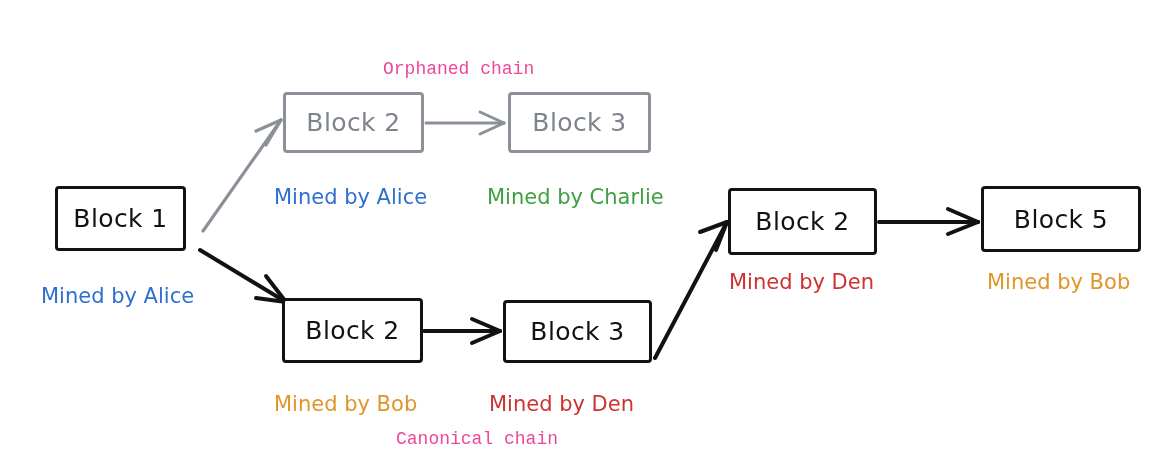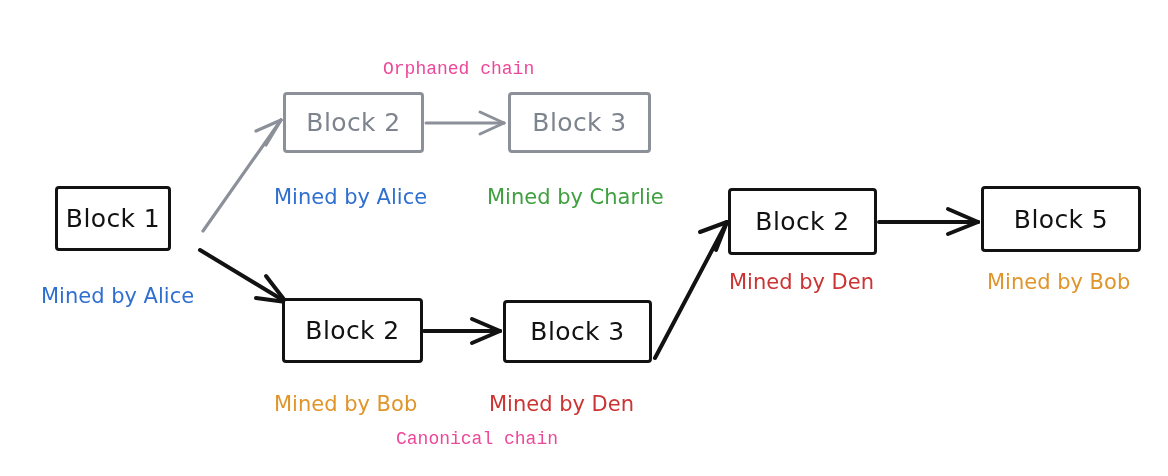--- a/index.html
+++ b/index.html
@@ -111,21 +111,21 @@
       <path d="M 879 222 L 978 222" stroke="#121212" stroke-width="4" fill="none" stroke-linecap="round"></path>
       <path d="M 978 222 L 948 209" stroke="#121212" stroke-width="4" fill="none" stroke-linecap="round"></path>
       <path d="M 978 222 L 948 234" stroke="#121212" stroke-width="4" fill="none" stroke-linecap="round"></path>
     </g>
   </svg>
 
   <div class="caption" style="left:383px; top:60px;">Orphaned chain</div>
 
   <div class="caption" style="left:396px; top:430px;">Canonical chain</div>
 
-  <div class="block solid" style="left:55px; top:186px; width:116px; height:65px;">
+  <div class="block solid" style="left:55px; top:186px; width:131px; height:65px;">
     <span class="block-label">Block 1</span>
   </div>
   <div class="miner" style="left:41px; top:286px; color:#2f6fd0;">Mined by Alice</div>
 
   <div class="block ghost" style="left:283px; top:92px; width:141px; height:61px;">
     <span class="block-label">Block 2</span>
   </div>
   <div class="miner" style="left:274px; top:187px; color:#2f6fd0;">Mined by Alice</div>
 
   <div class="block ghost" style="left:508px; top:92px; width:143px; height:61px;">

